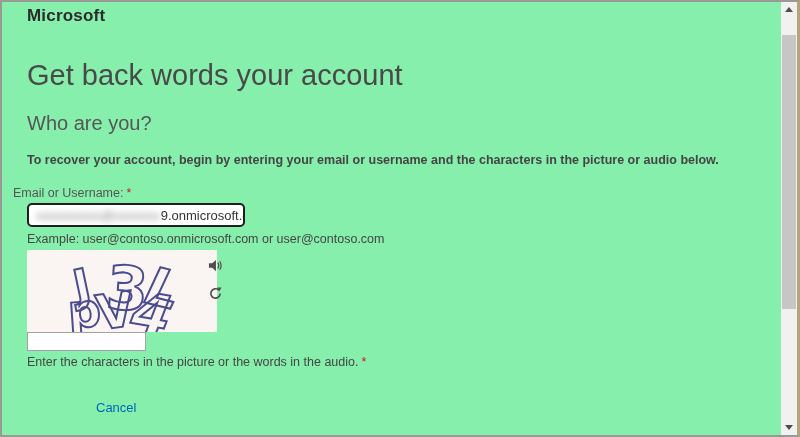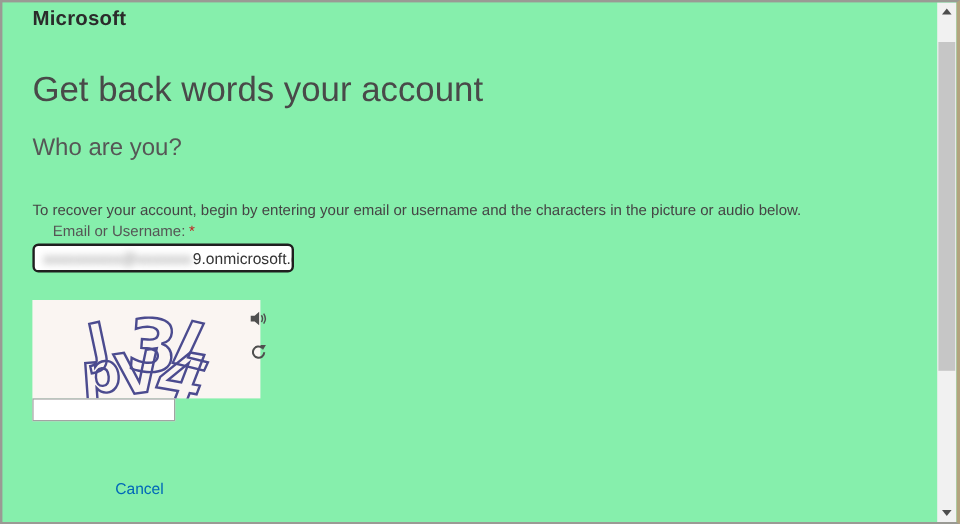--- a/index.html
+++ b/index.html
@@ -14,25 +14,25 @@
   }
   .page-title {
     position:absolute; left:25px; top:57px;
     font-size:29px; font-weight:300; color:#494949;
   }
   .section-title {
     position:absolute; left:25px; top:110px;
     font-size:20px; font-weight:300; color:#565656;text-align:center;
   }
   .instruction {
-    position:absolute; left:25px; top:166px;
-    font-size:12.5px; color:#454545;
+    position:absolute; left:25px; top:151px;
+    font-size:12.5px; color:#454545;font-weight:bold;
   }
   .email-label {
-    position:absolute; left:42px; top:184px;
+    position:absolute; left:11px; top:184px;
     font-size:12.5px; color:#555;
   }
   .required { color:#c21d1d; margin-left:3px; }
   .email-input {
     position:absolute; left:25px; top:201px; width:218px; height:24px;
     border:2px solid #1f1f1f; border-radius:5px; background:#fff;
     font-size:13px; color:#333; display:flex; align-items:center;
     padding:0 7px; white-space:nowrap; overflow:hidden; cursor:text;
   }
   .redacted { filter:blur(3px); color:#8a8a8a; margin-right:1px; }
@@ -91,20 +91,21 @@
 
   <div class="email-label">
     <span>Email or Username:</span><span class="required">*</span>
   </div>
 
   <div class="email-input">
     <span class="redacted">xxxxxxxxxx@xxxxxxx</span>
       <span>9.onmicrosoft.com</span>
   </div>
 
+  <div class="example-line">Example: user@contoso.onmicrosoft.com or user@contoso.com</div>
 
   <svg class="captcha-img" viewBox="0 0 190 82" xmlns="http://www.w3.org/2000/svg">
     <g fill="none" stroke="#4b4b8f" stroke-width="2" font-family="DejaVu Sans, sans-serif" font-weight="bold">
       <text x="0" y="0" font-size="44" transform="translate(50,52) rotate(-12)">J</text>
       <text x="0" y="0" font-size="60" transform="translate(78,58) rotate(4)">3</text>
       <text x="0" y="0" font-size="52" font-style="italic" transform="translate(116,52) rotate(14)">L</text>
       <text x="0" y="0" font-size="46" transform="translate(42,78) rotate(-4)">p</text>
       <text x="0" y="0" font-size="48" transform="translate(72,80) rotate(-8)">V</text>
       <text x="0" y="0" font-size="56" font-style="italic" transform="translate(102,80) rotate(10)">4</text>
     </g>
@@ -115,20 +116,23 @@
     <path d="M10.5 5 q2 3 0 6 M12.5 3.5 q3 4.5 0 9" stroke="#4f4f4f" stroke-width="1.3" fill="none"></path>
   </svg>
 
   <svg class="icon-btn refresh-btn" viewBox="0 0 16 16" xmlns="http://www.w3.org/2000/svg">
     <path d="M13 8 a5 5 0 1 1 -1.7 -3.8" stroke="#4f4f4f" stroke-width="1.8" fill="none"></path>
     <polygon points="9.5,1.5 14.5,1.5 11.8,6" fill="#4f4f4f"></polygon>
   </svg>
 
   <input class="captcha-input" type="text" value="" style="">
 
+  <div class="captcha-instruction">
+    <span>Enter the characters in the picture or the words in the audio.</span><span class="required">*</span>
+  </div>
 
   <a class="cancel-link">Cancel</a>
 
   <div class="scrollbar">
     <div class="sb-arrow up">
         <div class="tri-up"></div>
       </div>
     <div class="sb-thumb"></div>
     <div class="sb-arrow down">
         <div class="tri-down"></div>

